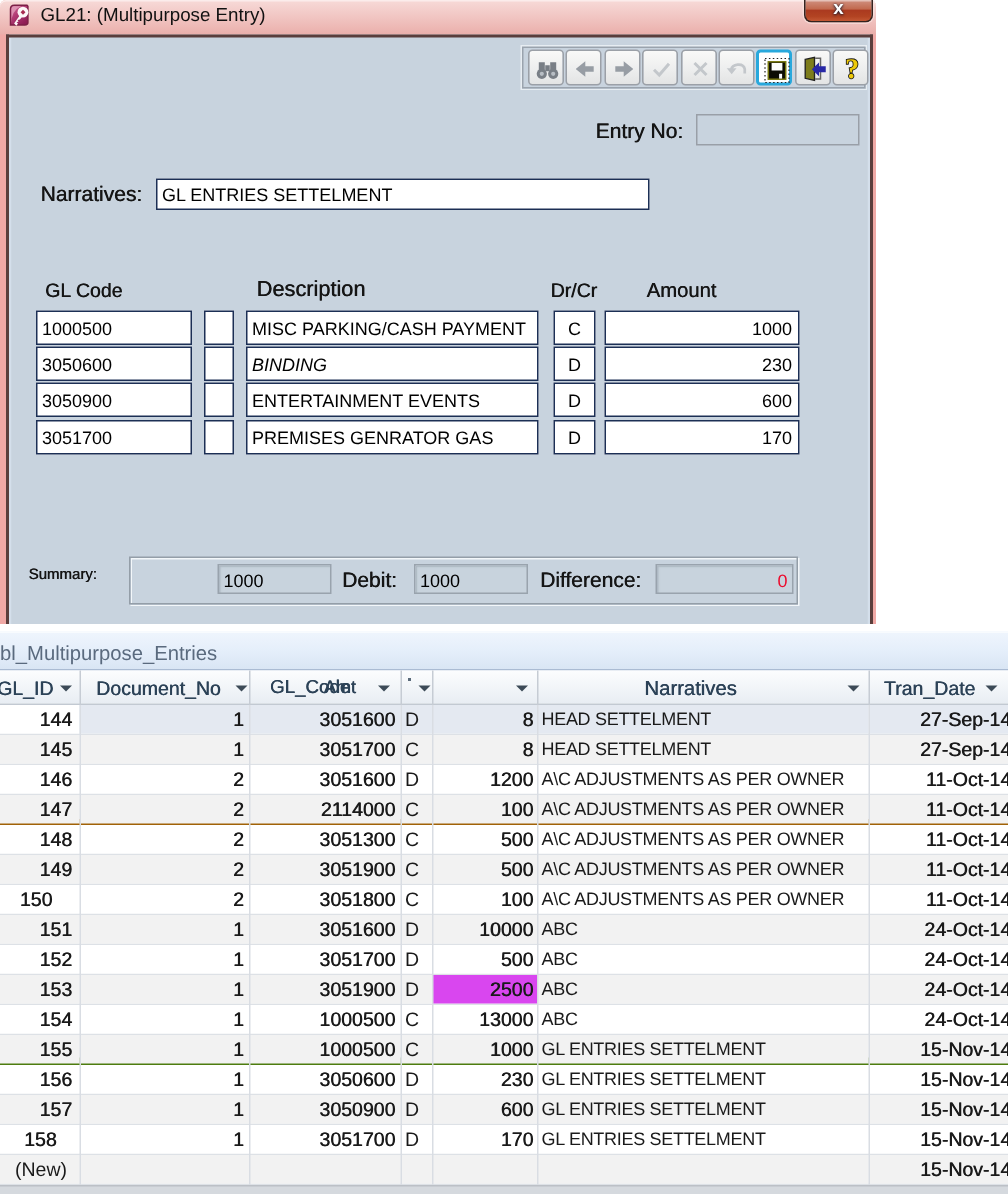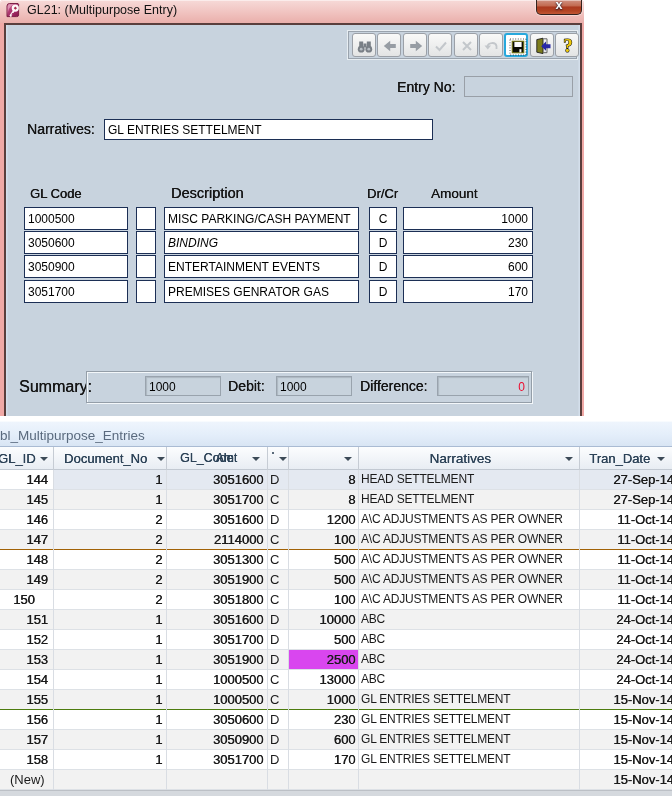--- a/index.html
+++ b/index.html
@@ -193,21 +193,21 @@
       <span style="position:absolute;left:3px;top:4px;">PREMISES GENRATOR GAS</span>
     </div>
     <div class="abs field" style="left:369px; top:279.6px; width:28px; height:23px; text-align:center;">
       <span style="position:absolute;left:0;right:0;top:4px;">D</span>
     </div>
     <div class="abs field" style="left:403px; top:279.6px; width:130px; height:23px;">
       <span style="position:absolute;right:4px;top:4px;">170</span>
     </div>
   </div>
 
-<div class="abs lbl" style="left:19px; top:378px; font-size:16px;">Summary:</div>
+<div class="abs lbl" style="left:19px; top:378px; font-size:10px;">Summary:</div>
 <div id="grpbox" class="abs"></div>
 <div class="abs lbl" style="left:94px; top:394px; font-size:10px;margin-top:28px;">Credit:</div>
 <div class="abs sumbox" style="left:145px; width:76px;">
     <span class="fieldtext" style="position:absolute;left:3px;top:3px;">1000</span>
   </div>
 <div class="abs lbl" style="left:228px; top:378px; font-size:14px;">Debit:</div>
 <div class="abs sumbox" style="left:276px; width:76px;">
     <span class="fieldtext" style="position:absolute;left:3px;top:3px;">1000</span>
   </div>
 <div class="abs lbl" style="left:360px; top:378px; font-size:14px;">Difference:</div>
@@ -339,21 +339,21 @@
     <div class="abs row" style="top:260px; border-bottom:1px solid #dde1e6;">
       <div class="cell" style="left:0px; width:53px; background:#f2f2f2; text-align:right; padding-right:5px; text-shadow:0.35px 0 0 #1a1a1a;">157</div>
       <div class="cell" style="left:53px; width:113px; background:#f2f2f2; text-align:right; padding-right:3.5px; text-shadow:0.35px 0 0 #1a1a1a;">1</div>
       <div class="cell" style="left:166px; width:101px; background:#f2f2f2; text-align:right; padding-right:3.5px; text-shadow:0.35px 0 0 #1a1a1a;">3050900</div>
       <div class="cell" style="left:267px; width:21px; background:#f2f2f2; padding-left:3px;">D</div>
       <div class="cell" style="left:288px; width:70px; background:#f2f2f2; text-align:right; padding-right:2.5px; text-shadow:0.35px 0 0 #1a1a1a;">600</div>
       <div class="cell" style="left:358px; width:221px; background:#f2f2f2; padding-left:3px; font-size:12px; letter-spacing:-0.2px;">GL ENTRIES SETTELMENT</div>
       <div class="cell" style="left:579px; width:98px; background:#f2f2f2; text-align:right; padding-right:3px; text-shadow:0.35px 0 0 #1a1a1a;">15-Nov-14</div>
     </div>
     <div class="abs row" style="top:280px; border-bottom:1px solid #dde1e6;">
-      <div class="cell" style="left:0px; width:53px; background:#ffffff; text-align:right; padding-right:5px; text-shadow:0.35px 0 0 #1a1a1a;padding-left:16px;">158</div>
+      <div class="cell" style="left:0px; width:53px; background:#ffffff; padding-right:5px; text-shadow:0.35px 0 0 #1a1a1a;padding-left:16px;">158</div>
       <div class="cell" style="left:53px; width:113px; background:#ffffff; text-align:right; padding-right:3.5px; text-shadow:0.35px 0 0 #1a1a1a;">1</div>
       <div class="cell" style="left:166px; width:101px; background:#ffffff; text-align:right; padding-right:3.5px; text-shadow:0.35px 0 0 #1a1a1a;">3051700</div>
       <div class="cell" style="left:267px; width:21px; background:#ffffff; padding-left:3px;">D</div>
       <div class="cell" style="left:288px; width:70px; background:#ffffff; text-align:right; padding-right:2.5px; text-shadow:0.35px 0 0 #1a1a1a;">170</div>
       <div class="cell" style="left:358px; width:221px; background:#ffffff; padding-left:3px; font-size:12px; letter-spacing:-0.2px;">GL ENTRIES SETTELMENT</div>
       <div class="cell" style="left:579px; width:98px; background:#ffffff; text-align:right; padding-right:3px; text-shadow:0.35px 0 0 #1a1a1a;">15-Nov-14</div>
     </div>
     <div class="abs row" style="top:300px; border-bottom:1px solid #dde1e6;">
       <div class="cell" style="left:0px; width:53px; background:#f2f2f2; padding-left:10px;">(New)</div>
       <div class="cell" style="left:53px; width:113px; background:#f2f2f2; text-align:right; padding-right:3.5px; text-shadow:0.35px 0 0 #1a1a1a;"></div>

